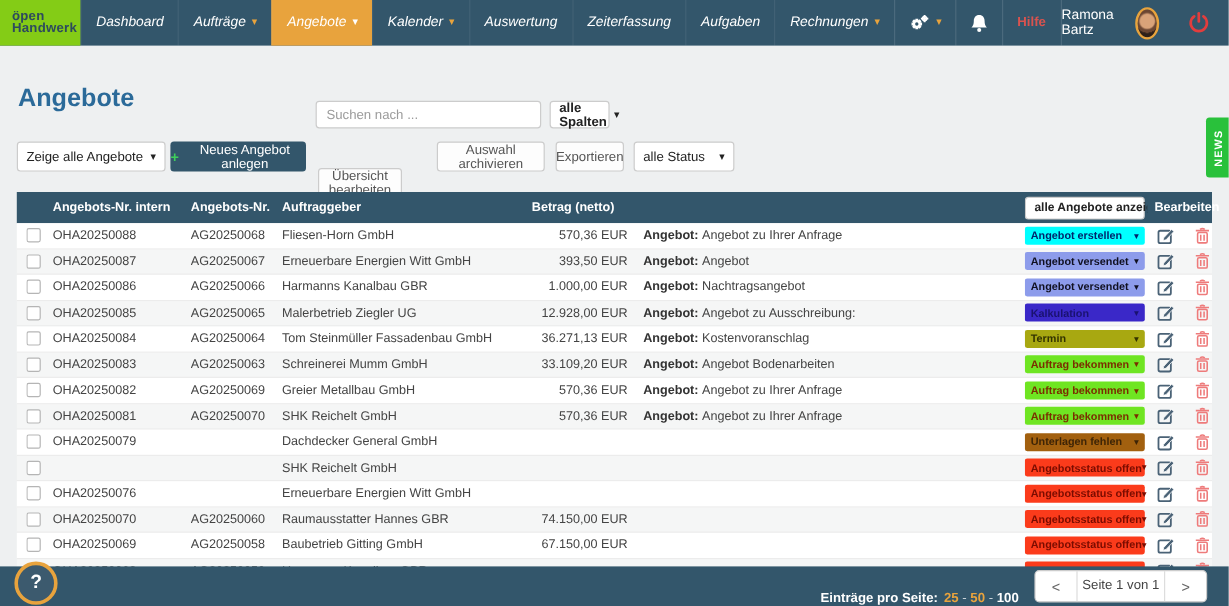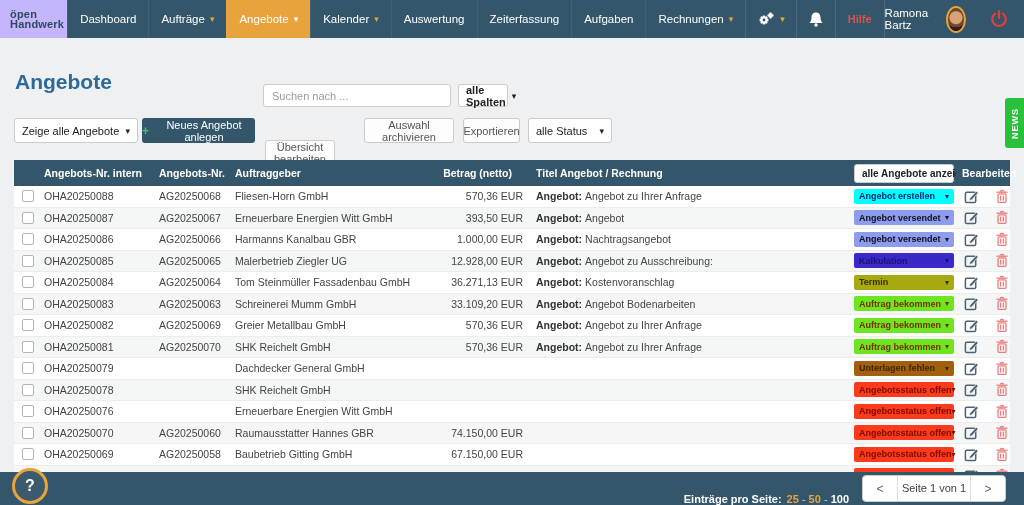--- a/index.html
+++ b/index.html
@@ -2,25 +2,25 @@
 <html><head>
 <meta charset="utf-8">
 <style>
   * { margin:0; padding:0; box-sizing:border-box; }
   html,body { width:1024px; height:505px; overflow:hidden; }
   body { font-family:"Liberation Sans","DejaVu Sans",sans-serif; background:#eef0f1; position:relative; }
   .glyph { font-family:"DejaVu Sans",sans-serif; }
 
   
   .navbar { position:absolute; top:0; left:0; width:1024px; height:38px; background:#33566b; display:flex; align-items:stretch; z-index:5; }
-  .logo-box { width:80px; background:#c4b5fd; display:flex; flex-direction:column; justify-content:center; padding-left:10px; }
+  .logo-box { width:80px; background:#84cc16; display:flex; flex-direction:column; justify-content:center; padding-left:10px; }
   .logo-box .l1 { font-size:11px; font-weight:bold; color:#2d4a5e; line-height:10px; letter-spacing:.2px; }
   .logo-box .l2 { font-size:11px; font-weight:bold; color:#2d4a5e; line-height:11px; letter-spacing:.2px; }
   .nav-items { display:flex; align-items:stretch; }
-  .nav-item { display:flex; align-items:center; padding:0 12px; color:#fff; font-size:11.5px; cursor:pointer; border-left:1px solid rgba(255,255,255,.07); white-space:nowrap; }
+  .nav-item { display:flex; align-items:center; padding:0 12px; color:#fff; font-size:11.5px; cursor:pointer; border-left:1px solid rgba(255,255,255,.07); white-space:nowrap;font-style:italic; }
   .nav-item.active { background:#e8a33d; }
   .nav-caret { color:#e8a33d; font-size:9px; margin-left:5px; }
   .nav-item.active .nav-caret { color:#fff; }
   .nav-icon-item { display:flex; align-items:center; padding:0 11px; border-left:1px solid rgba(255,255,255,.12); cursor:pointer; }
   .help-link { display:flex; align-items:center; padding:0 12px; border-left:1px solid rgba(255,255,255,.12); border-right:1px solid rgba(255,255,255,.12); color:#d9534f; font-size:11px; font-weight:bold; cursor:pointer; }
   .nav-right { margin-left:auto; display:flex; align-items:center; padding-right:10px; }
   .user-name { color:#fff; font-size:11.5px; margin-right:10px; }
   .avatar { width:27px; height:27px; border-radius:50%; border:2px solid #e8a33d;
             background:radial-gradient(circle at 50% 42%, #d9a379 0 38%, #6b4632 46% 62%, #2e2019 63% 100%); margin-right:24px; }
   .power-btn { width:18px; height:18px; cursor:pointer; margin-right:6px; }
@@ -187,21 +187,20 @@
 
 <div class="table">
   <div class="thead">
     <span class="cell col-intern">
       <span>Angebots-Nr. intern</span>
       <span class="sort-caret glyph">▼</span>
     </span>
     <span class="cell col-nr">Angebots-Nr.</span>
     <span class="cell col-auftrag">Auftraggeber</span>
     <span class="cell col-betrag">Betrag (netto)</span>
-    <span class="cell col-titel">Titel Angebot / Rechnung</span>
     <span class="cell col-status">
       <span class="fake-select filter-select">
         <span>alle Angebote anzeigen</span>
 
       </span>
     </span>
     <span class="cell col-actions" style="left:948px;width:60px;justify-content:flex-start;">Bearbeiten</span>
   </div>
   <div id="tbody">
   <div class="row">
@@ -552,21 +551,20 @@
           </g>
         </svg>
       </span>
     </span>
   </div>
 
   <div class="row">
     <span class="cell col-check">
           <span class="cbx"></span>
         </span>
-    <span class="cell col-intern c-intern">OHA20250078</span>
     <span class="cell col-nr c-nr"></span>
     <span class="cell col-auftrag c-auftrag">SHK Reichelt GmbH</span>
     <span class="cell col-betrag c-betrag"></span>
     <span class="cell col-titel c-titel">
           <b class="tprefix"></b>
           <span class="ttext"></span>
         </span>
     <span class="cell col-status">
       <span class="badge" style="background: rgb(251, 59, 27); color: rgb(122, 12, 0);">
         <span class="btext">Angebotsstatus offen</span>

